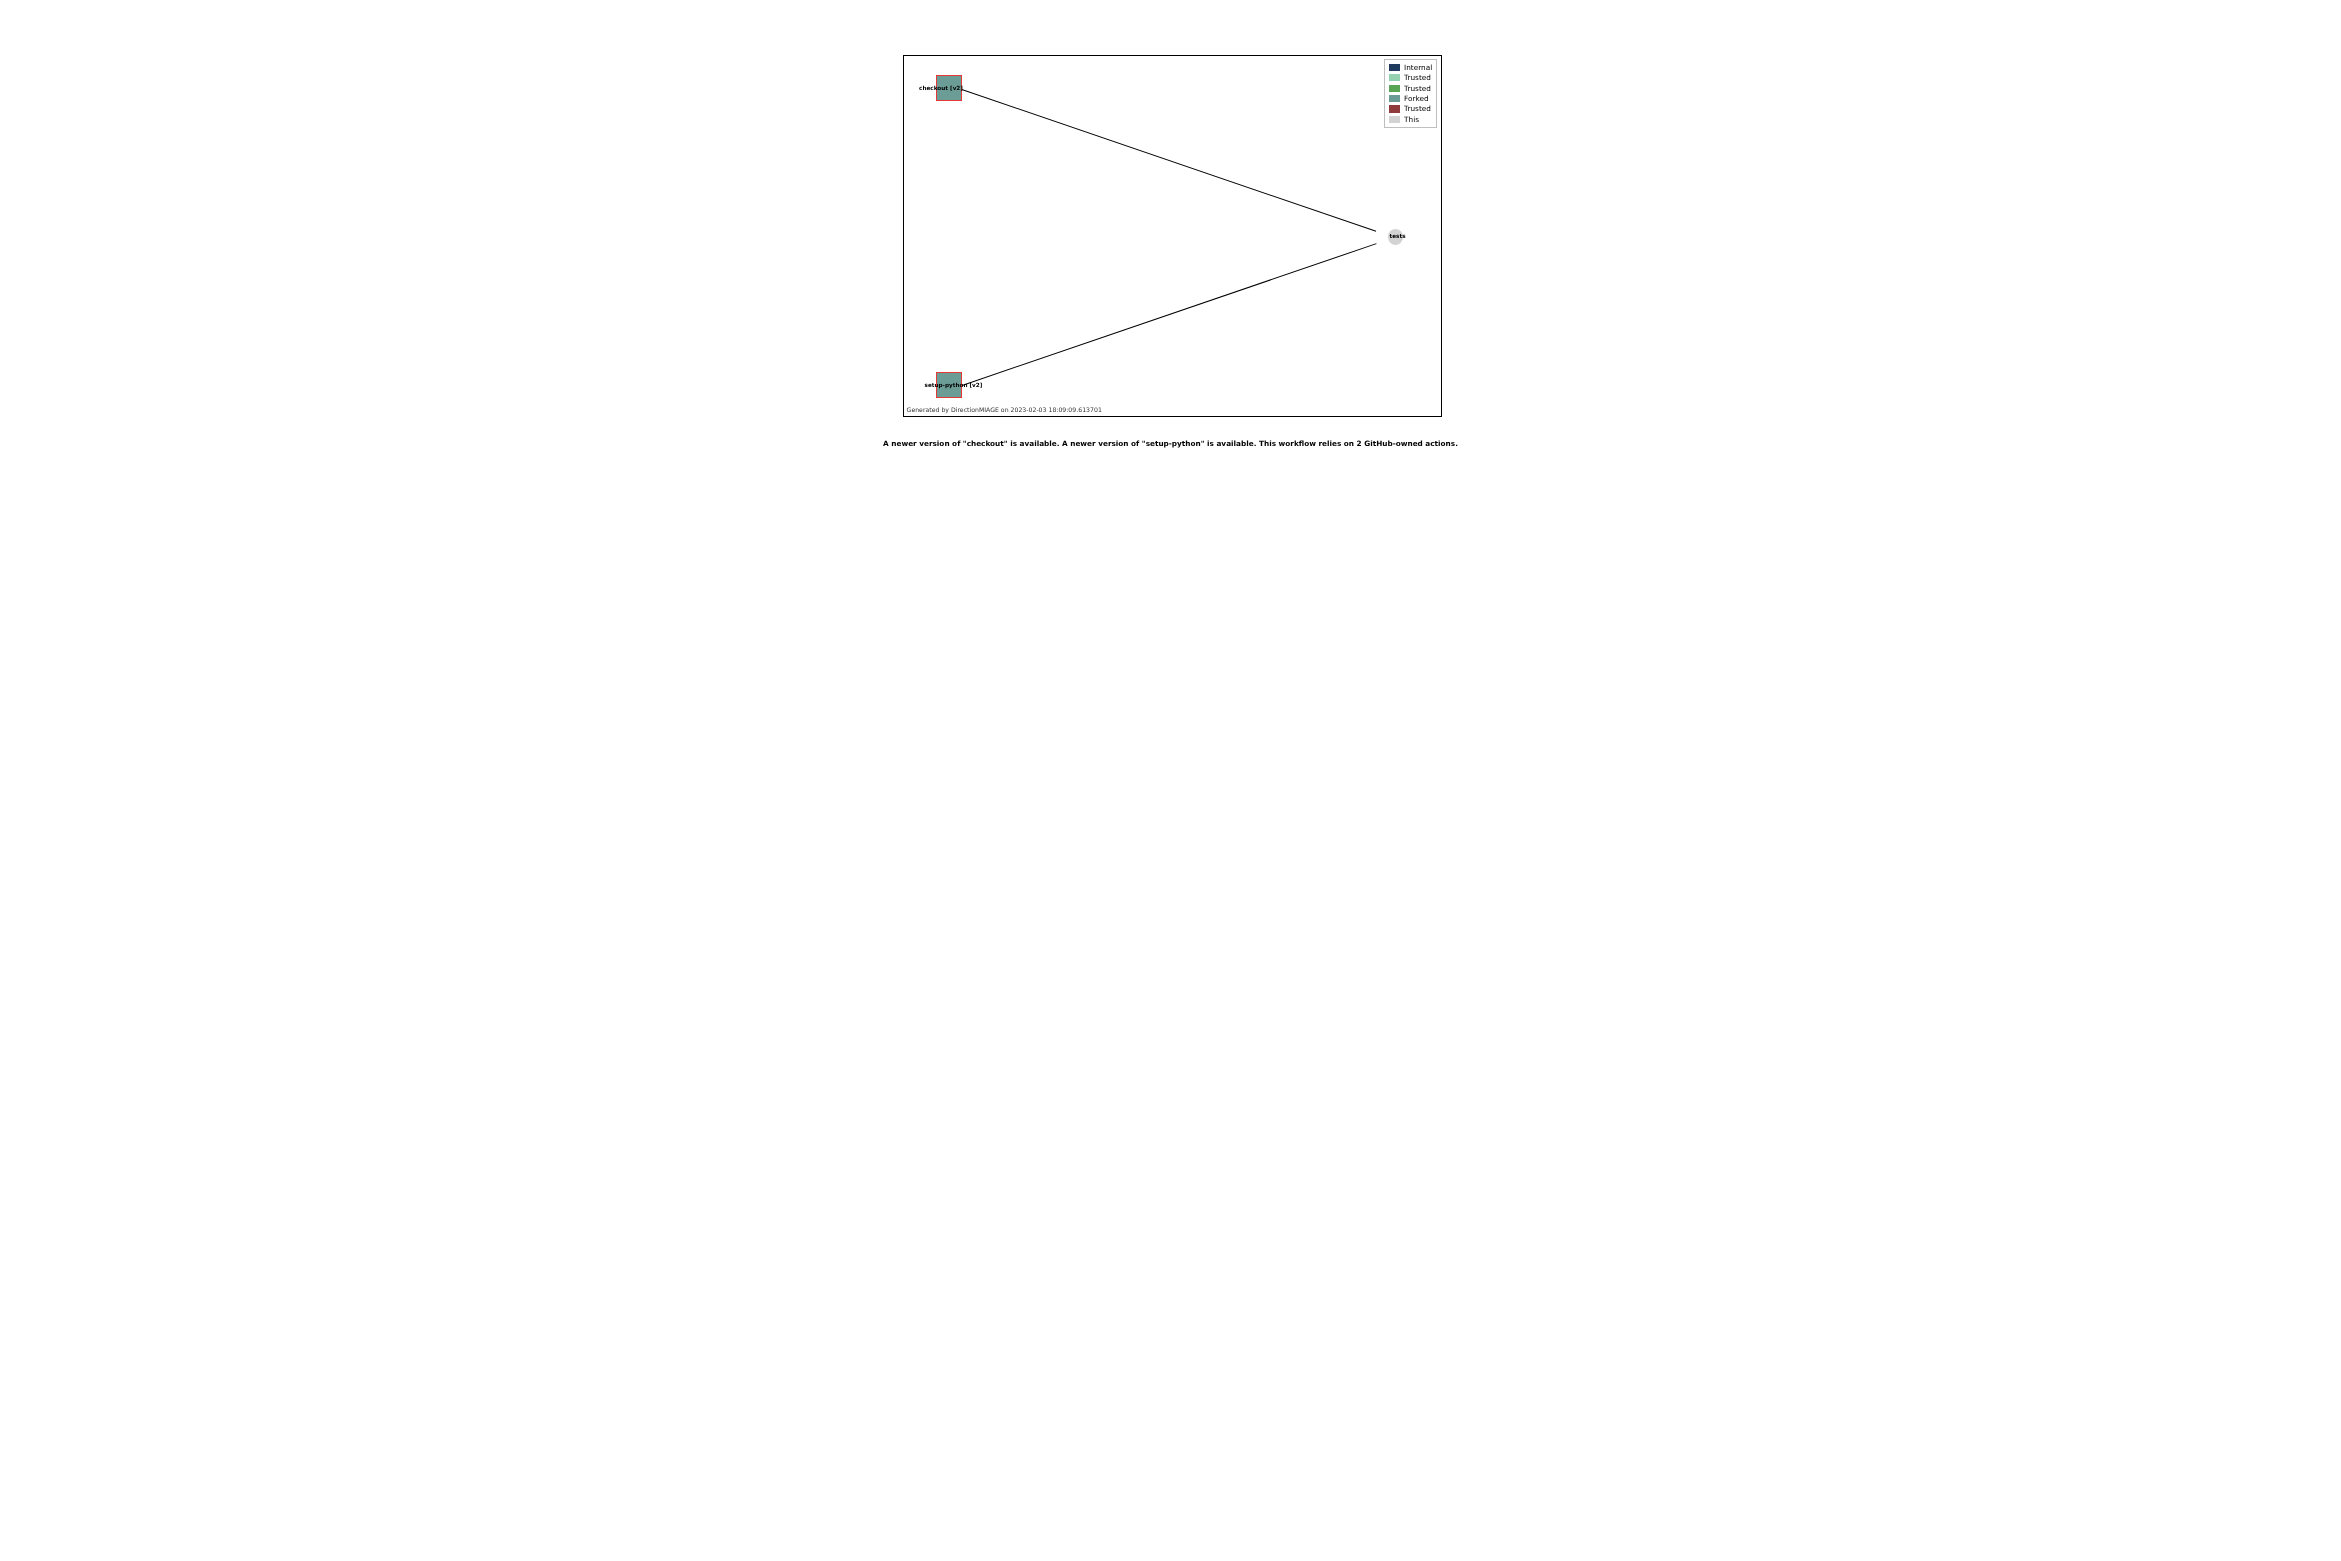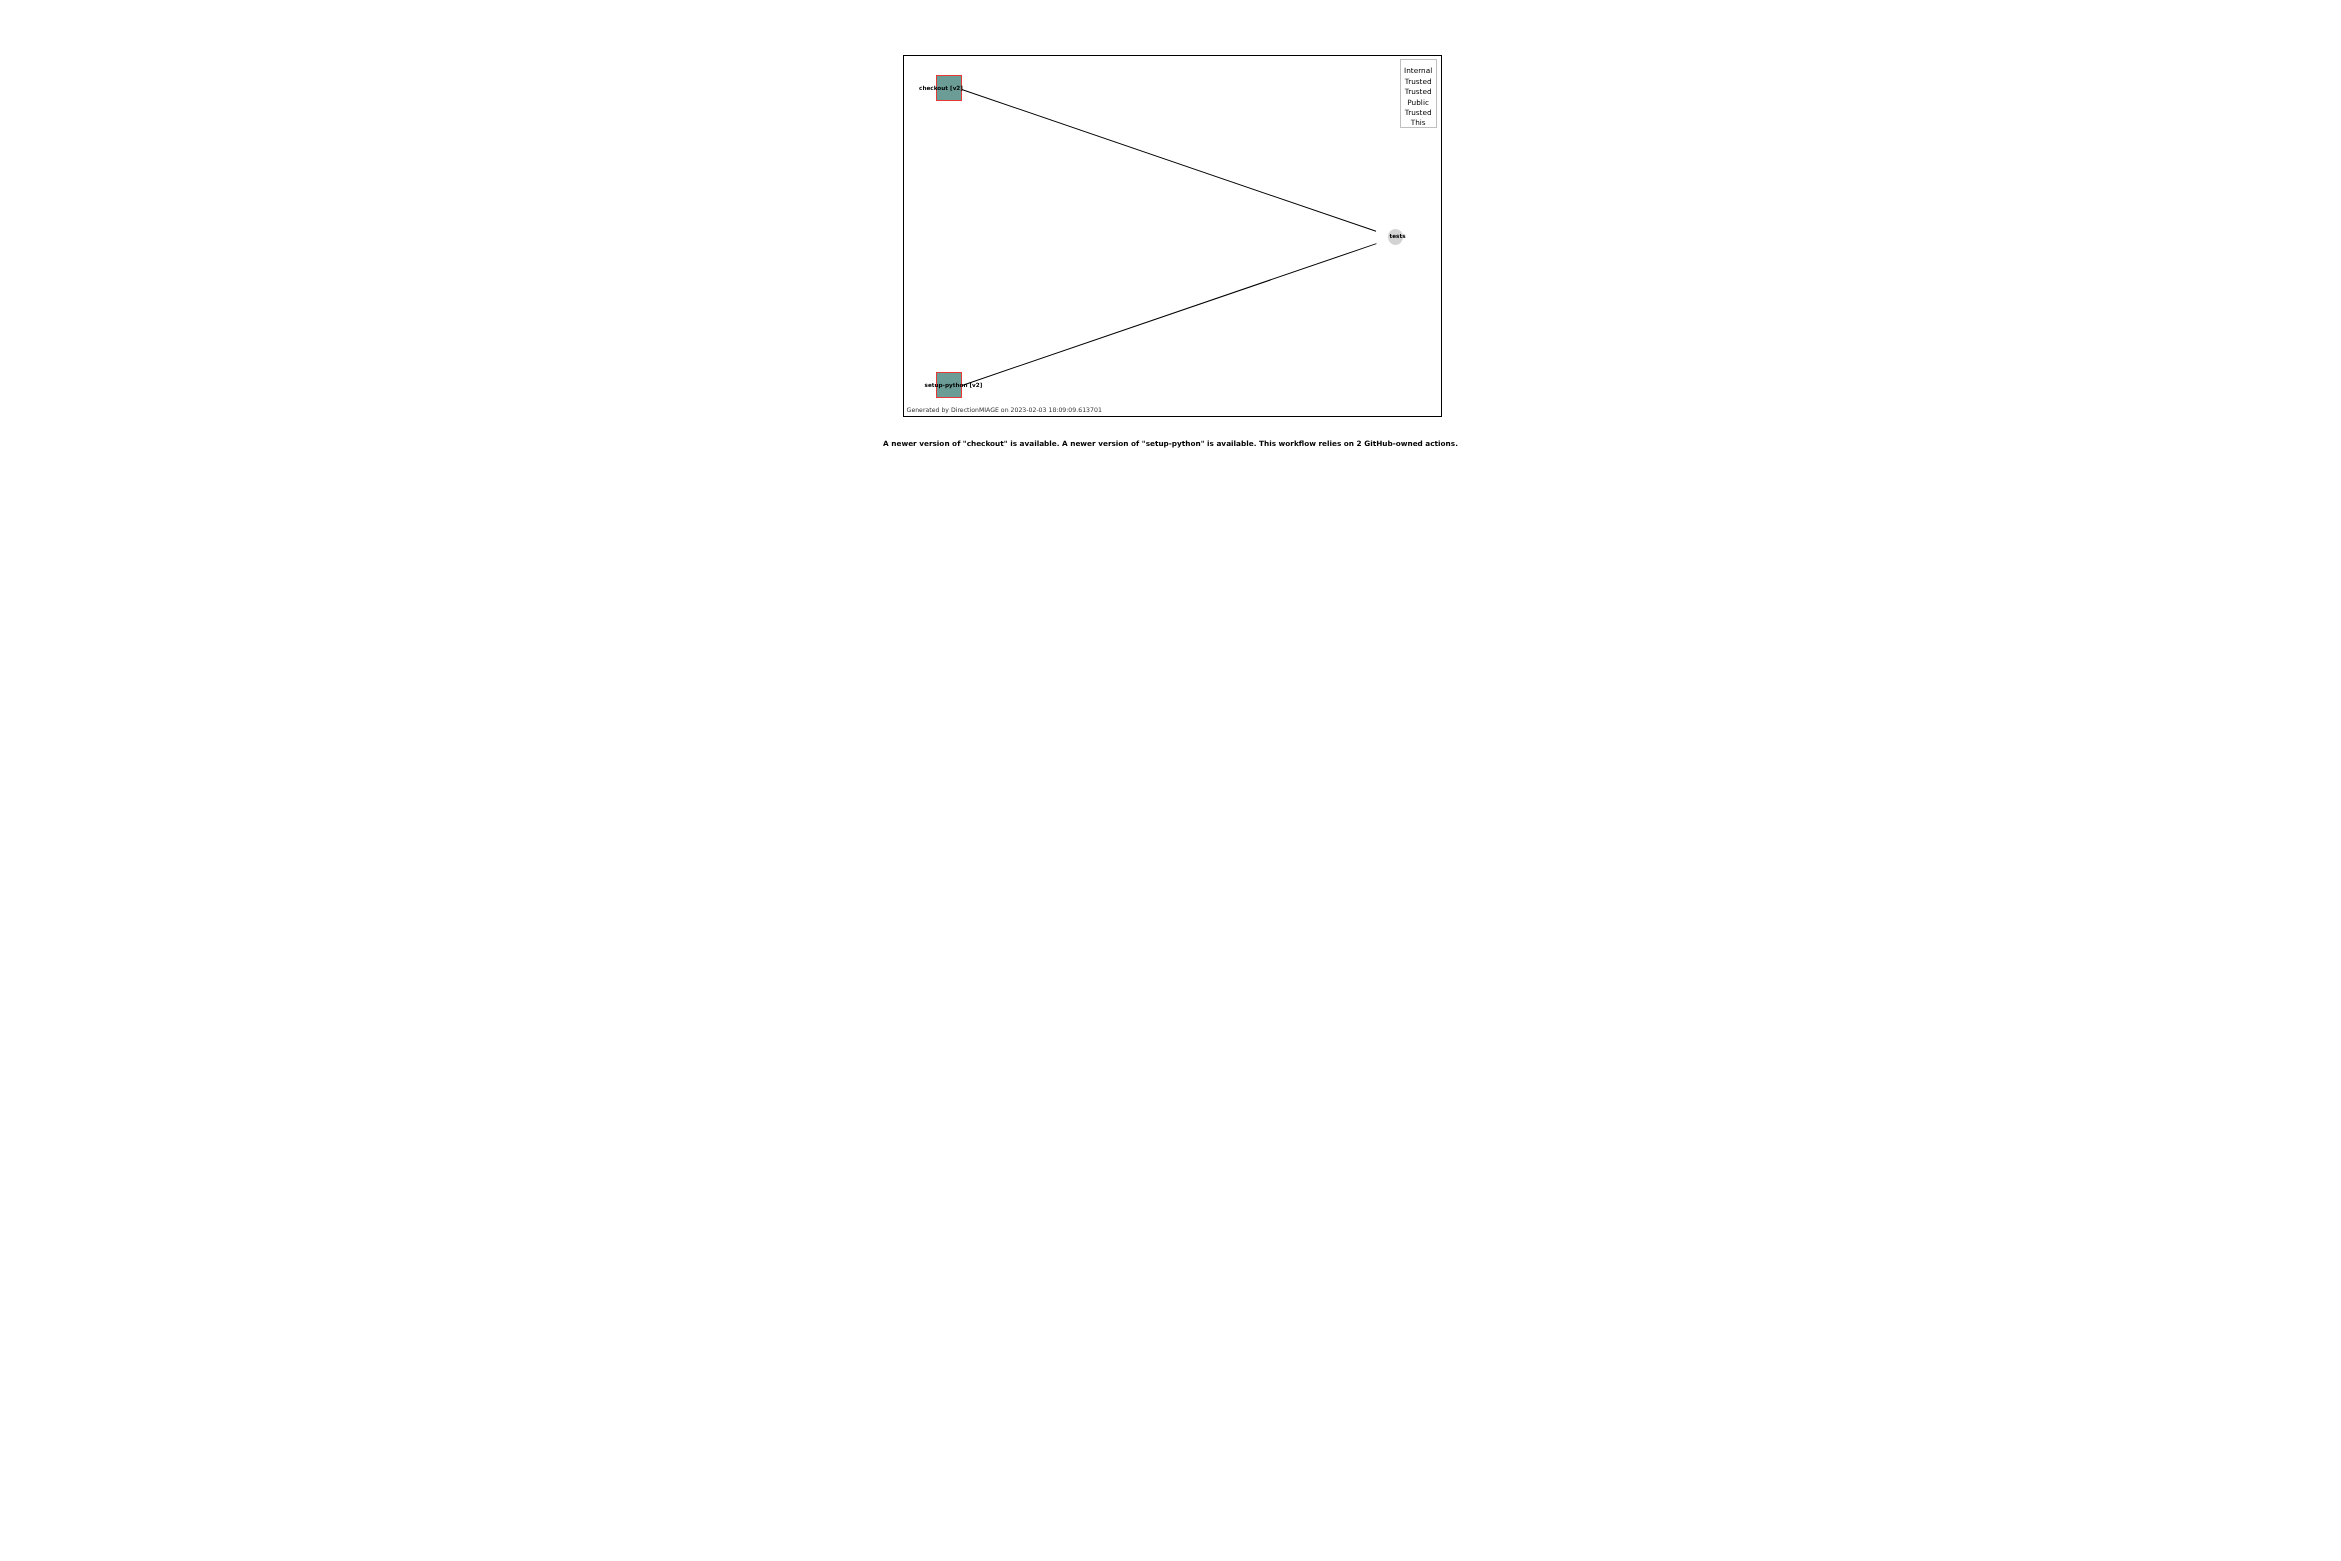--- a/index.html
+++ b/index.html
@@ -4,21 +4,21 @@
 <style>
   html,body{margin:0;padding:0;background:#fff;font-family:"DejaVu Sans","Helvetica Neue",Arial,sans-serif;}
   .page{width:718px;height:479px;position:relative;margin:0 auto;}
   .title{position:absolute;top:20px;left:0;width:100%;text-align:center;font-weight:700;font-size:9.4px;line-height:1.3;}
   .plot{position:absolute;left:91px;top:55px;width:539px;height:362px;border:0.5px solid #000;box-sizing:border-box;background:#fff;}
   .edge{position:absolute;background:#000;height:0.5px;transform-origin:0 0;}
   .node-sq{position:absolute;width:26px;height:26px;background:#6b9d96;border:1.6px solid #e53935;box-sizing:border-box;}
   .node-circ{position:absolute;width:15.6px;height:15.6px;border-radius:50%;background:#d3d3d3;}
   .node-label{position:absolute;font-size:5.7px;font-weight:700;color:#000;white-space:nowrap;}
   .legend{position:absolute;right:3.1px;top:3.1px;border:0.5px solid #bfbfbf;background:#fff;padding:2.1px 4.2px 2.1px 3.1px;font-size:7.3px;}
-  .legend-row{display:flex;align-items:center;gap:4.2px;height:10.4px;flex-direction:column;}
+  .legend-row{display:flex;align-items:center;gap:4.2px;height:10.4px;}
   .legend-sw{width:11.4px;height:7.3px;}
   .footer-small{position:absolute;left:3.1px;bottom:3.1px;font-size:6.2px;color:#333;}
   .caption{position:absolute;left:0;width:100%;text-align:center;font-weight:700;font-size:7.3px;bottom:31px;}
 </style>
 </head>
 <body>
 
 <div class="page">
 
 
@@ -44,21 +44,21 @@
       <div class="legend-row">
         <span class="legend-sw" style="background:#93d1b1;"></span>
         <span>Trusted</span>
       </div>
       <div class="legend-row">
         <span class="legend-sw" style="background:#5aa553;"></span>
         <span>Trusted</span>
       </div>
       <div class="legend-row">
         <span class="legend-sw" style="background:#6b9d96;"></span>
-        <span>Public</span>
+        <span>Forked</span>
       </div>
       <div class="legend-row">
         <span class="legend-sw" style="background:#8f3b3b;"></span>
         <span>Trusted</span>
       </div>
       <div class="legend-row">
         <span class="legend-sw" style="background:#d3d3d3;"></span>
         <span>This</span>
       </div>
     </div>

